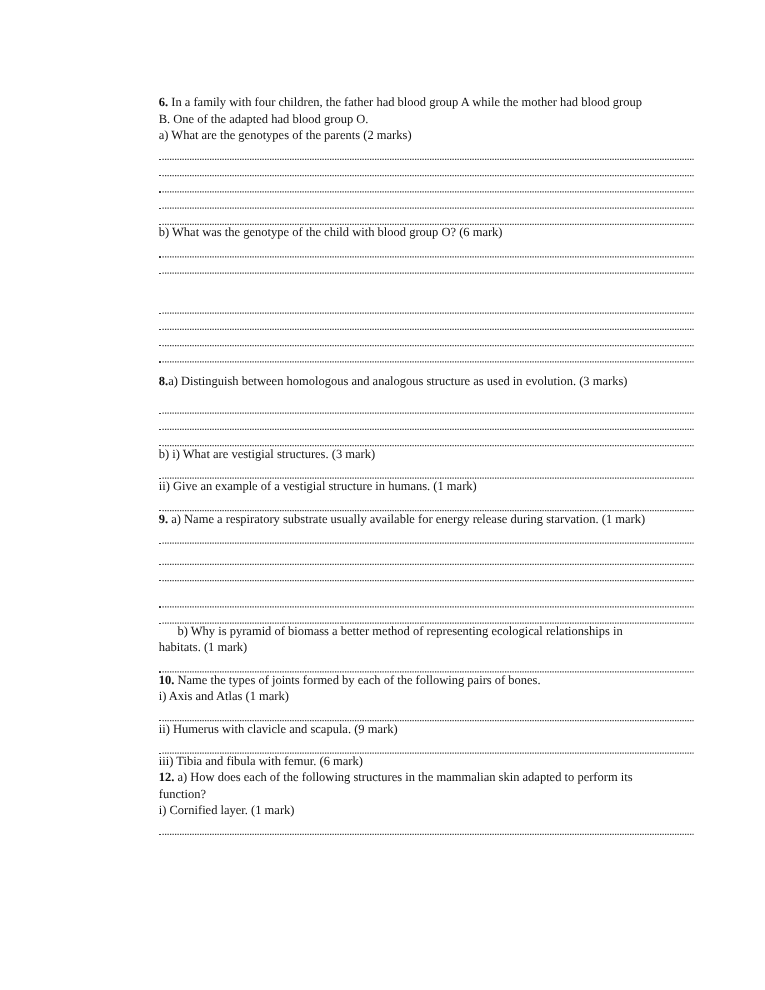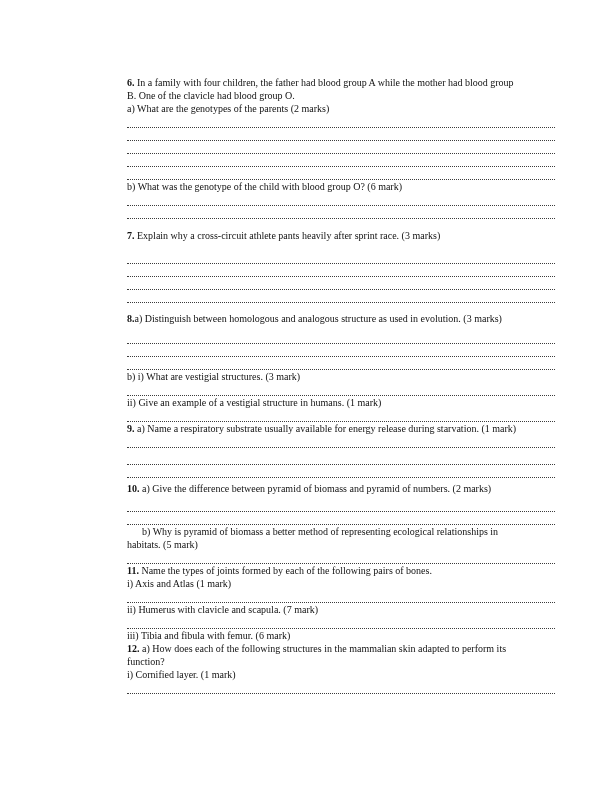--- a/index.html
+++ b/index.html
@@ -40,32 +40,31 @@
   .spacer {
     width: 100%;
   }
 </style>
 </head>
 <body>
 
 <main class="page">
   <div class="question-list">
       <div class="line"><b>6.</b> In a family with four children, the father had blood group A while the mother had blood group</div>
-      <div class="line">B. One of the clavicle had blood group O.</div>
+      <div class="line">B. One of the adapted had blood group O.</div>
       <div class="line">a) What are the genotypes of the parents (2 marks)</div>
       <div class="dotline"></div>
       <div class="dotline"></div>
       <div class="dotline"></div>
       <div class="dotline"></div>
       <div class="dotline"></div>
       <div class="line">b) What was the genotype of the child with blood group O? (6 mark)</div>
       <div class="dotline"></div>
       <div class="dotline"></div>
       <div class="spacer" style="height: 10px;"></div>
-      <div class="line"><b>7.</b> Explain why a cross-circuit athlete pants heavily after sprint race. (3 marks)</div>
       <div class="spacer" style="height: 9px;"></div>
       <div class="dotline"></div>
       <div class="dotline"></div>
       <div class="dotline"></div>
       <div class="dotline"></div>
       <div class="spacer" style="height: 9px;"></div>
       <div class="line"><b>8.</b>a) Distinguish between homologous and analogous structure as used in evolution. (3 marks)</div>
       <div class="spacer" style="height: 6px;"></div>
       <div class="dotline"></div>
       <div class="dotline"></div>
@@ -73,31 +72,30 @@
       <div class="line">b) i) What are vestigial structures. (3 mark)</div>
       <div class="dotline"></div>
       <div class="line">ii) Give an example of a vestigial structure in humans. (1 mark)</div>
       <div class="dotline"></div>
       <div class="line"><b>9.</b> a) Name a respiratory substrate usually available for energy release during starvation. (1 mark)</div>
       <div class="dotline"></div>
       <div class="spacer" style="height: 4px;"></div>
       <div class="dotline"></div>
       <div class="dotline"></div>
       <div class="spacer" style="height: 4px;"></div>
-      <div class="line"><b>10.</b> a) Give the difference between pyramid of biomass and pyramid of numbers. (2 marks)</div>
       <div class="spacer" style="height: 4px;"></div>
       <div class="dotline"></div>
       <div class="dotline"></div>
       <div class="line">      b) Why is pyramid of biomass a better method of representing ecological relationships in</div>
-      <div class="line">habitats. (5 mark)</div>
+      <div class="line">habitats. (1 mark)</div>
       <div class="dotline"></div>
-      <div class="line"><b>11.</b> Name the types of joints formed by each of the following pairs of bones.</div>
+      <div class="line"><b>10.</b> Name the types of joints formed by each of the following pairs of bones.</div>
       <div class="line">i) Axis and Atlas (1 mark)</div>
       <div class="dotline"></div>
-      <div class="line">ii) Humerus with clavicle and scapula. (7 mark)</div>
+      <div class="line">ii) Humerus with clavicle and scapula. (9 mark)</div>
       <div class="dotline"></div>
       <div class="line">iii) Tibia and fibula with femur. (6 mark)</div>
       <div class="line"><b>12.</b> a) How does each of the following structures in the mammalian skin adapted to perform its</div>
       <div class="line">function?</div>
       <div class="line">i) Cornified layer. (1 mark)</div>
       <div class="dotline"></div>
     </div>
 </main>
 
 </body></html>

